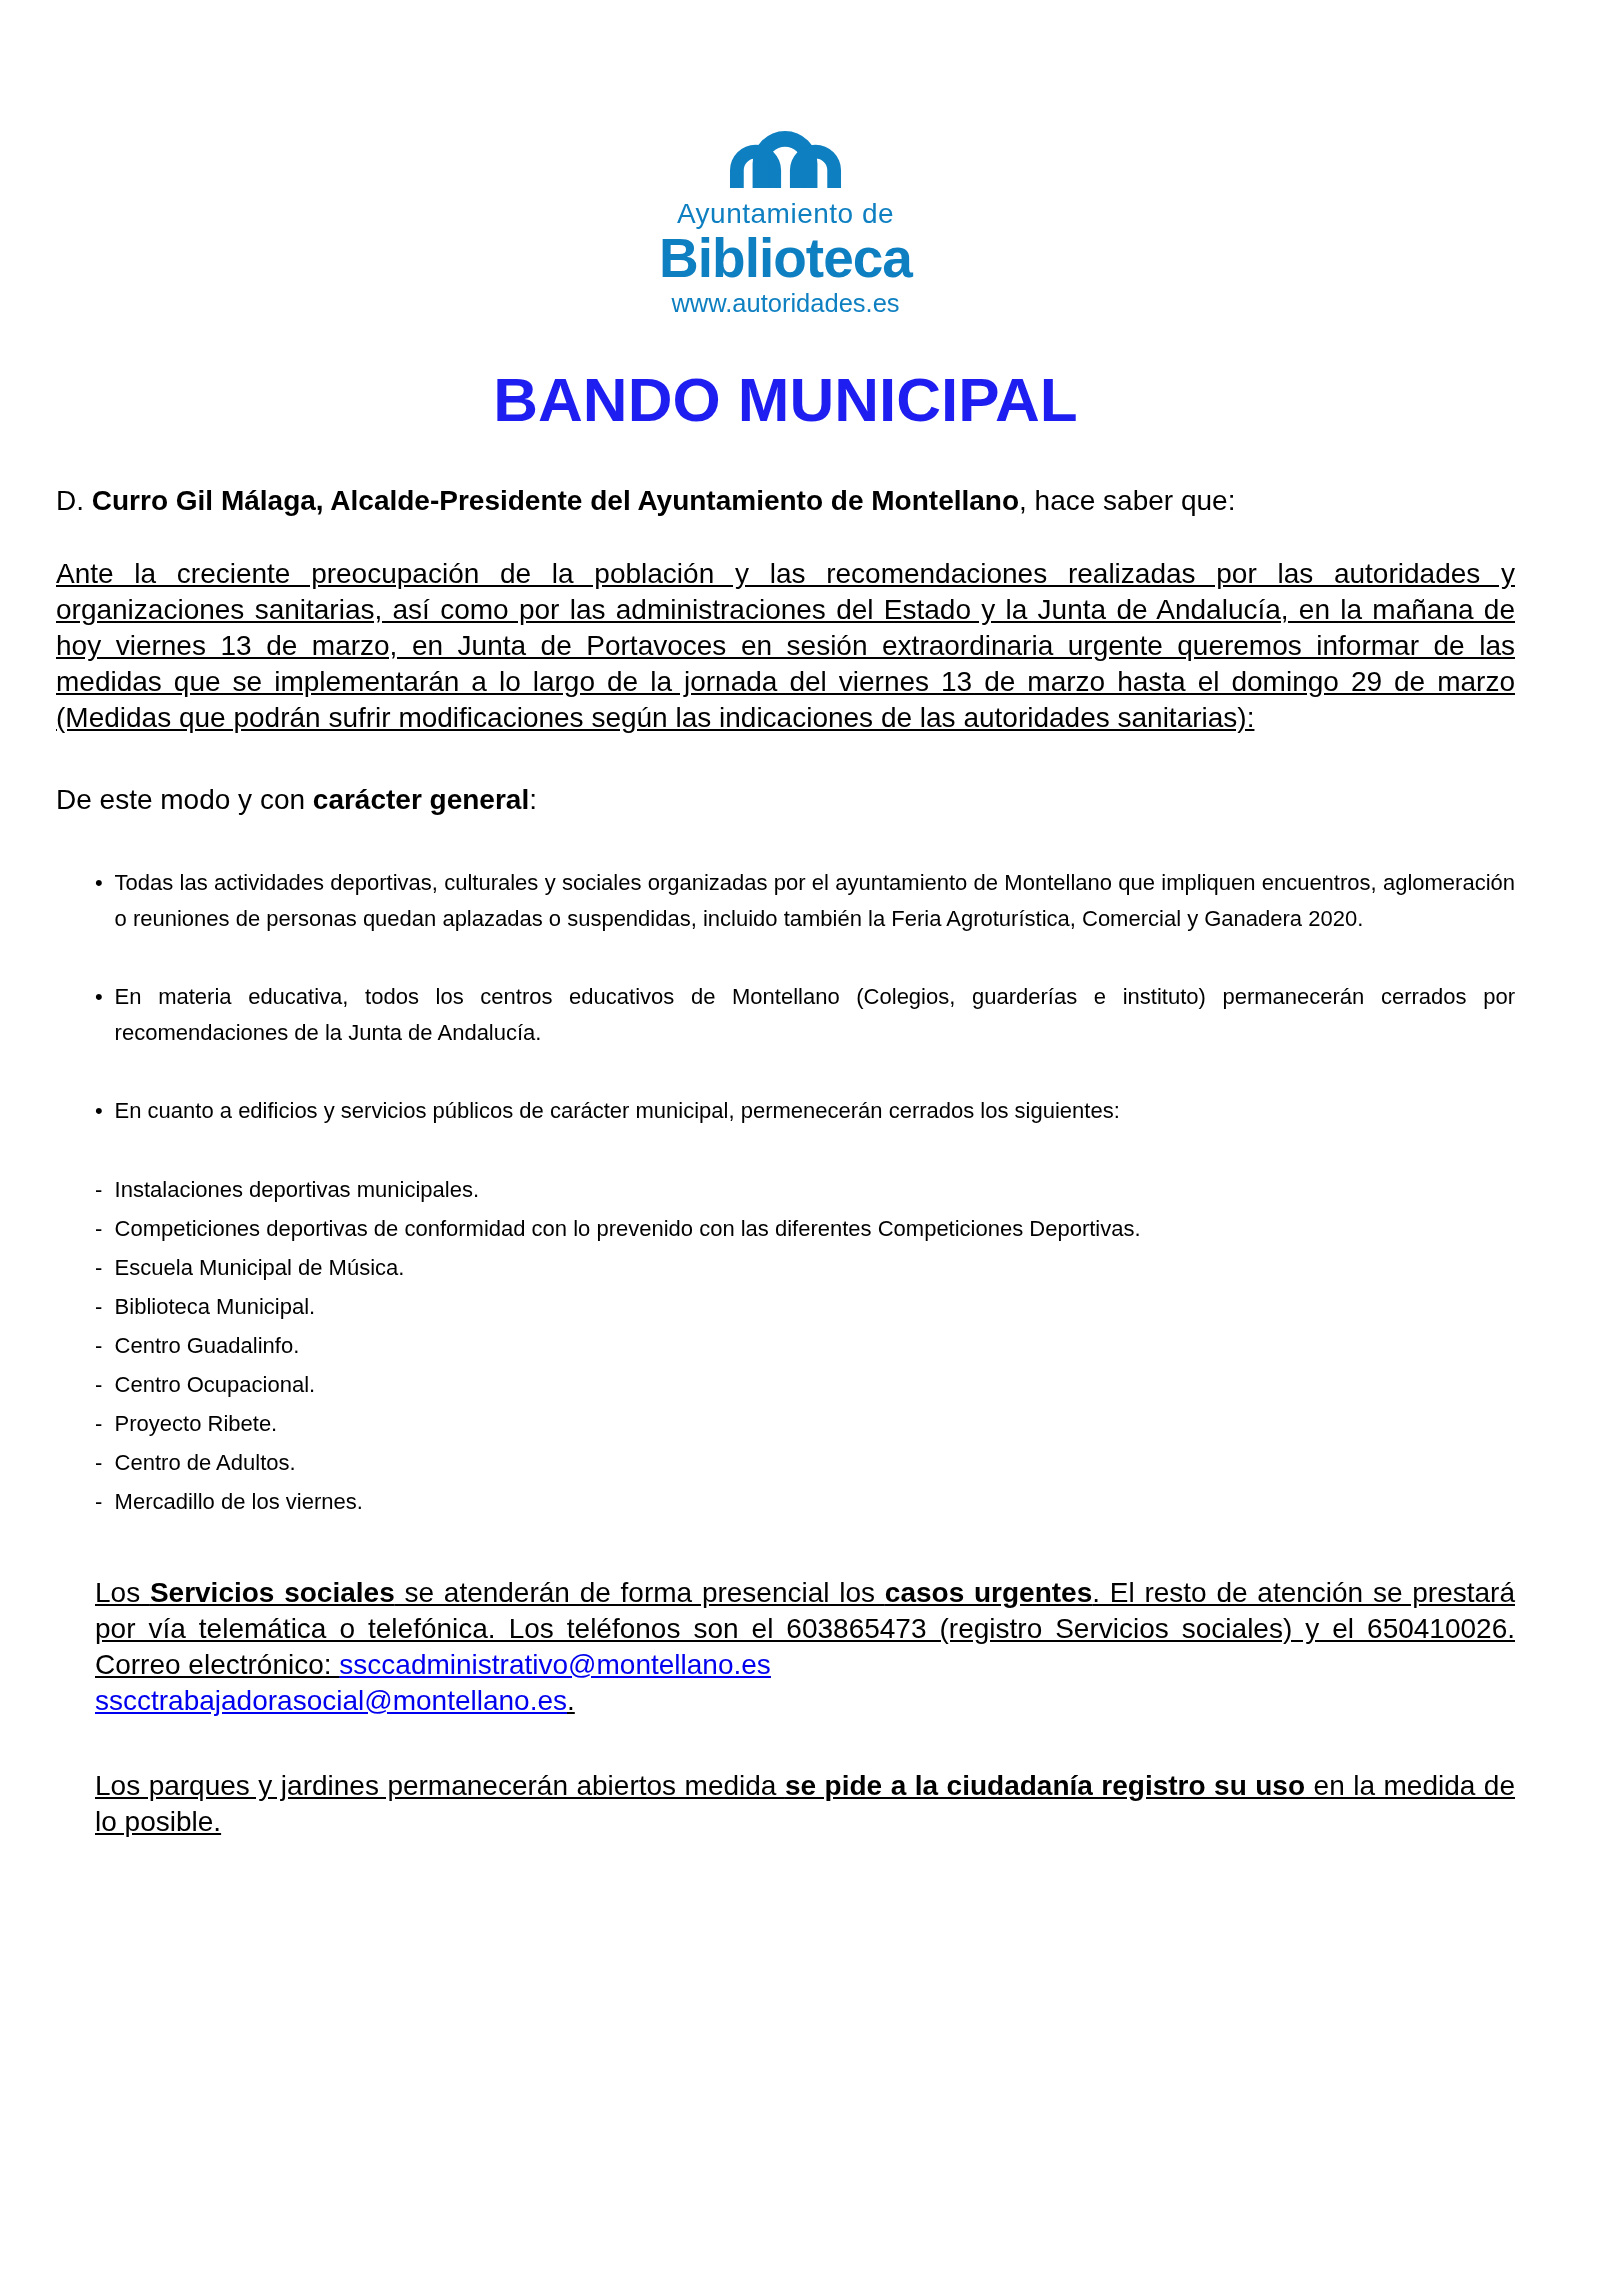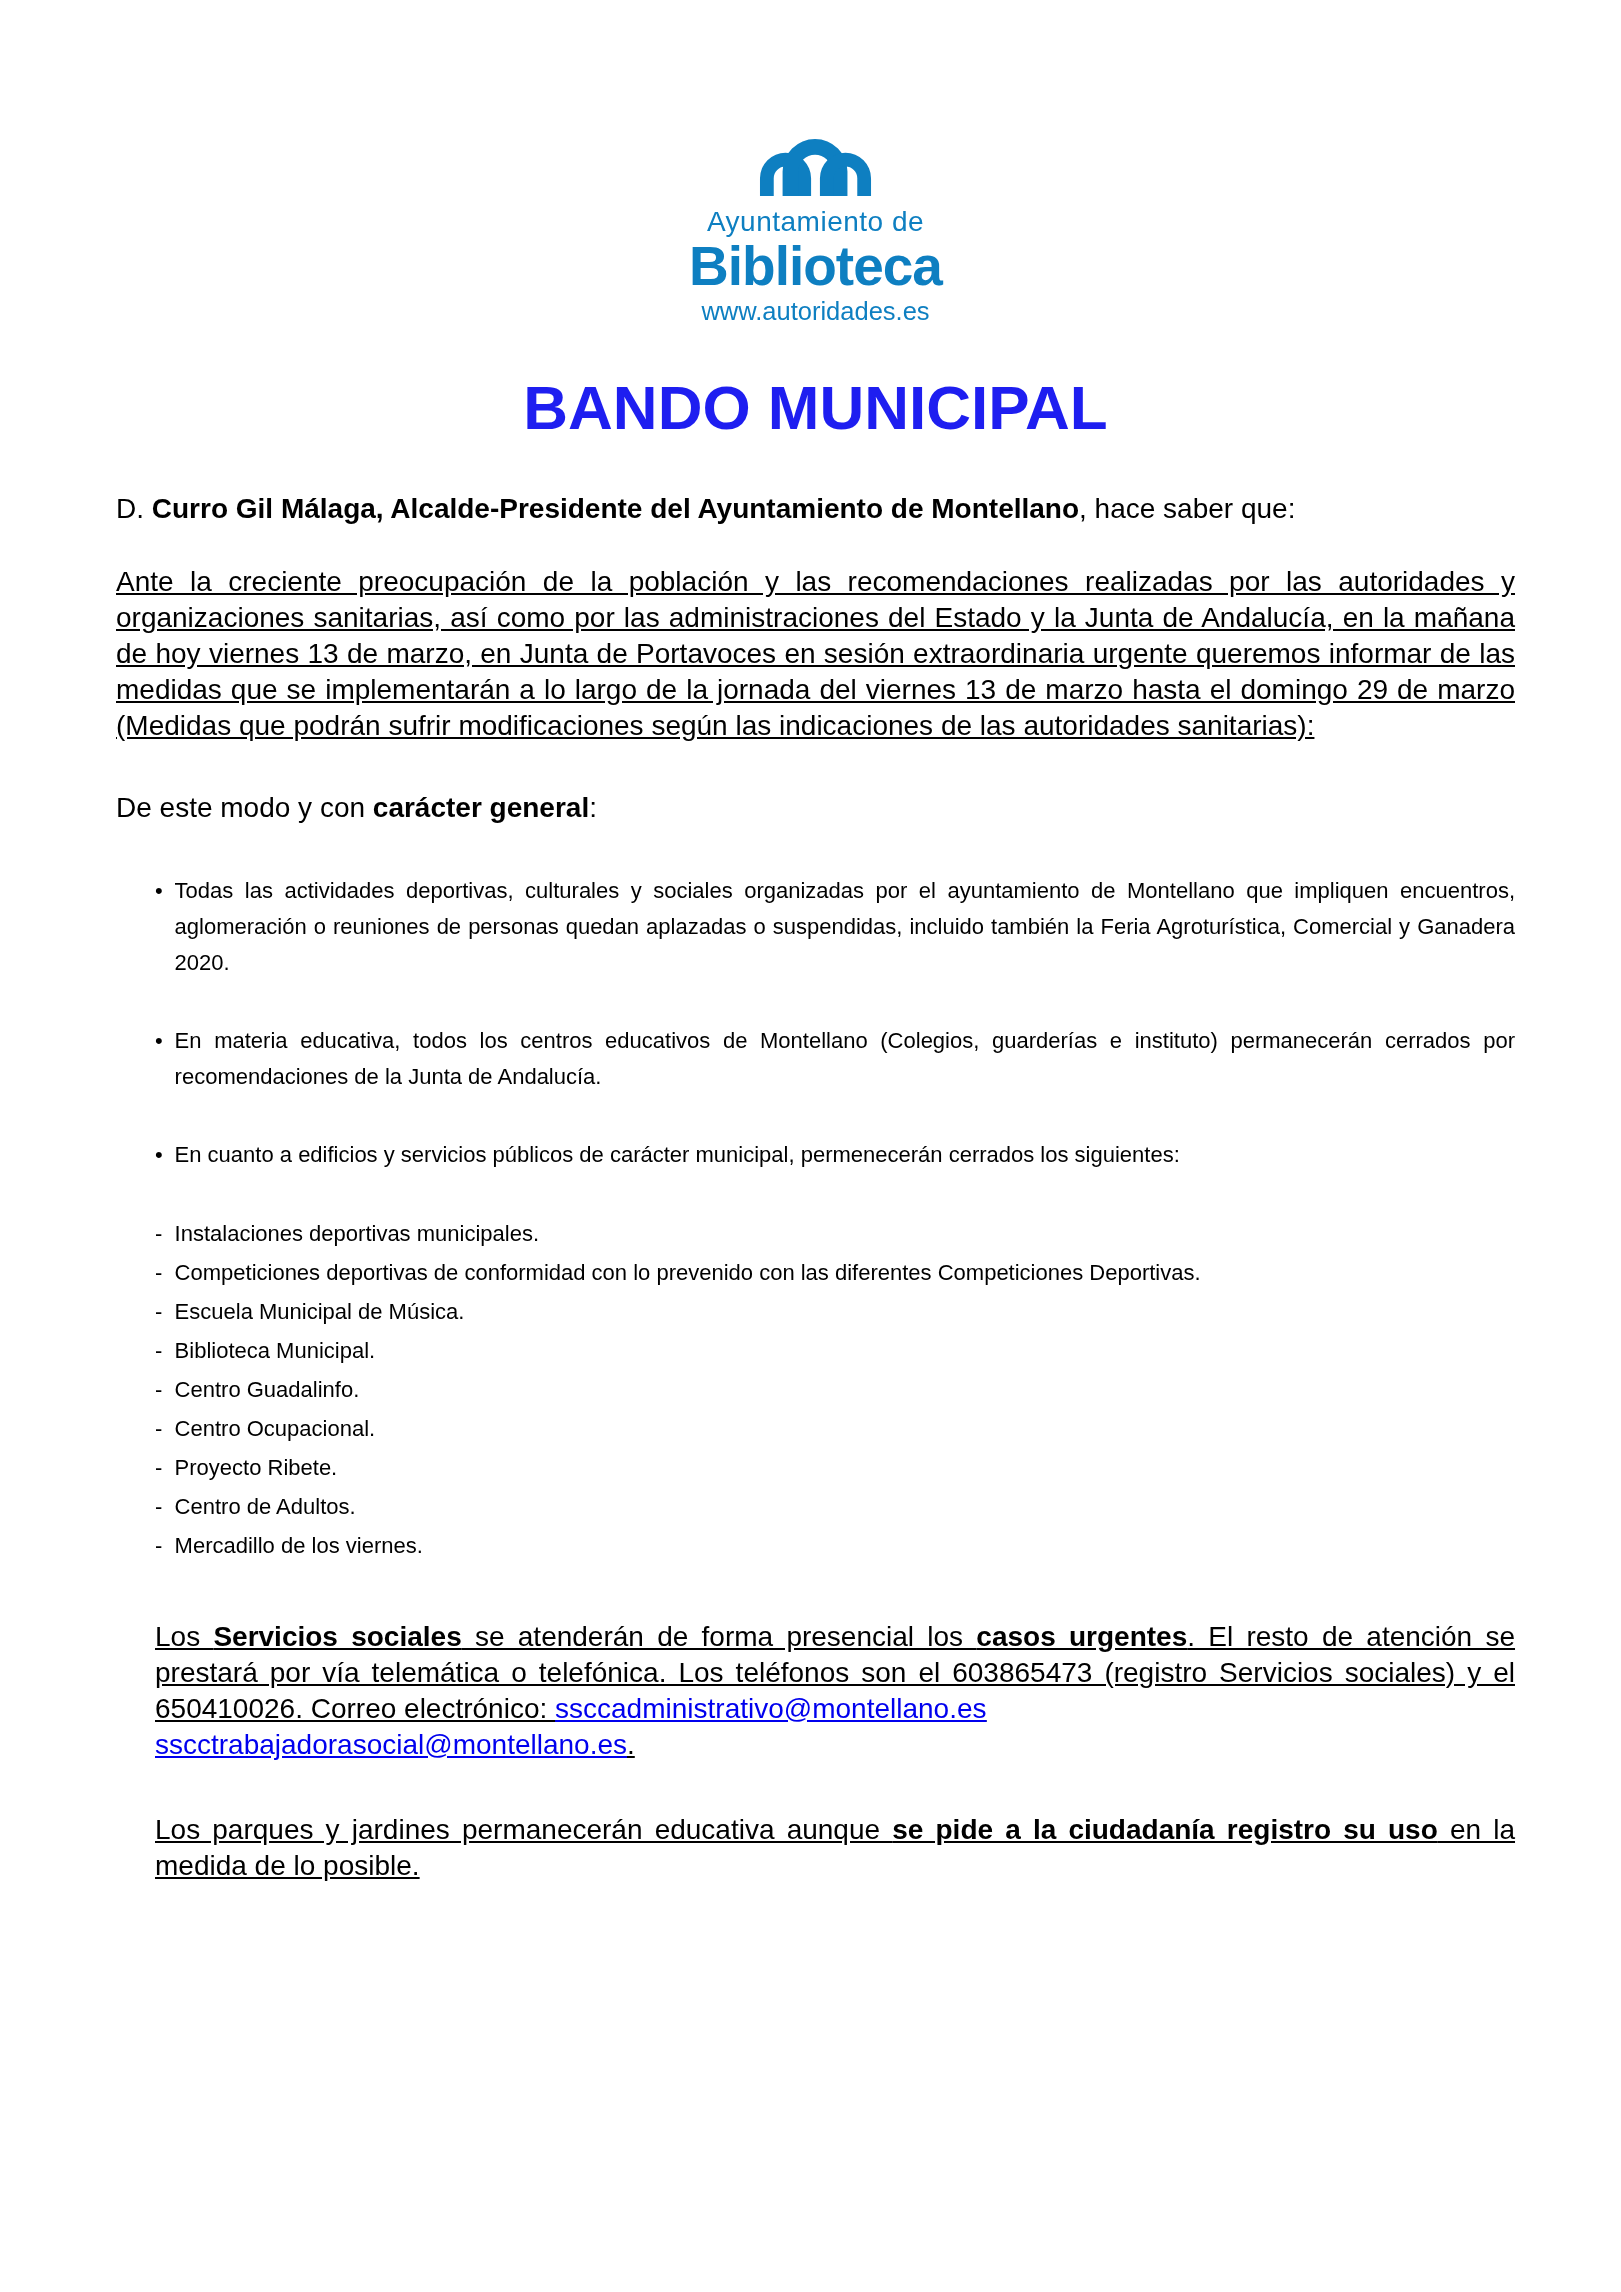--- a/index.html
+++ b/index.html
@@ -4,26 +4,26 @@
 <style>
   html, body {
     margin: 0;
     padding: 0;
     background: #ffffff;
   }
   .page {
     position: relative;
     width: 1621px;
     height: 2235px;
-    margin: 16px auto;
+    margin: 8px auto;
     background: #ffffff;
     font-family: "Liberation Sans", sans-serif;
     color: #000000;
     box-sizing: border-box;
-    padding: 123px 106px 0 116px;
+    padding: 123px 106px 0 56px;
     overflow: hidden;
   }
 
   
   .logo-block {
     text-align: center;
     line-height: 1;
   }
   .logo-icon {
     display: block;
@@ -213,16 +213,16 @@
     </li>
     <li>
       <span class="marker">-</span>
       <span class="txt">Mercadillo de los viernes.</span>
     </li>
   </ul>
 
   <p class="para just indented p-services"><span>Los </span><strong>Servicios sociales</strong><span> se atenderán de forma presencial los </span><strong>casos urgentes</strong><span>. El resto de atención se prestará por vía telemática o telefónica. Los teléfonos son el 603865473 (registro Servicios sociales) y el 650410026. Correo electrónico: </span><a class="email-link" href="#">ssccadministrativo@montellano.es</a><br><a class="email-link" href="#">sscctrabajadorasocial@montellano.es</a><span>.</span></p>
 
 
-  <p class="para just indented p-parks"><span>Los parques y jardines permanecerán educativa aunque </span><strong>se pide a la ciudadanía registro su uso</strong><span> en la medida de lo posible.</span></p>
+  <p class="para just indented p-parks"><span>Los parques y jardines permanecerán abiertos medida </span><strong>se pide a la ciudadanía registro su uso</strong><span> en la medida de lo posible.</span></p>
 
 </div>
 
 
 </body></html>

